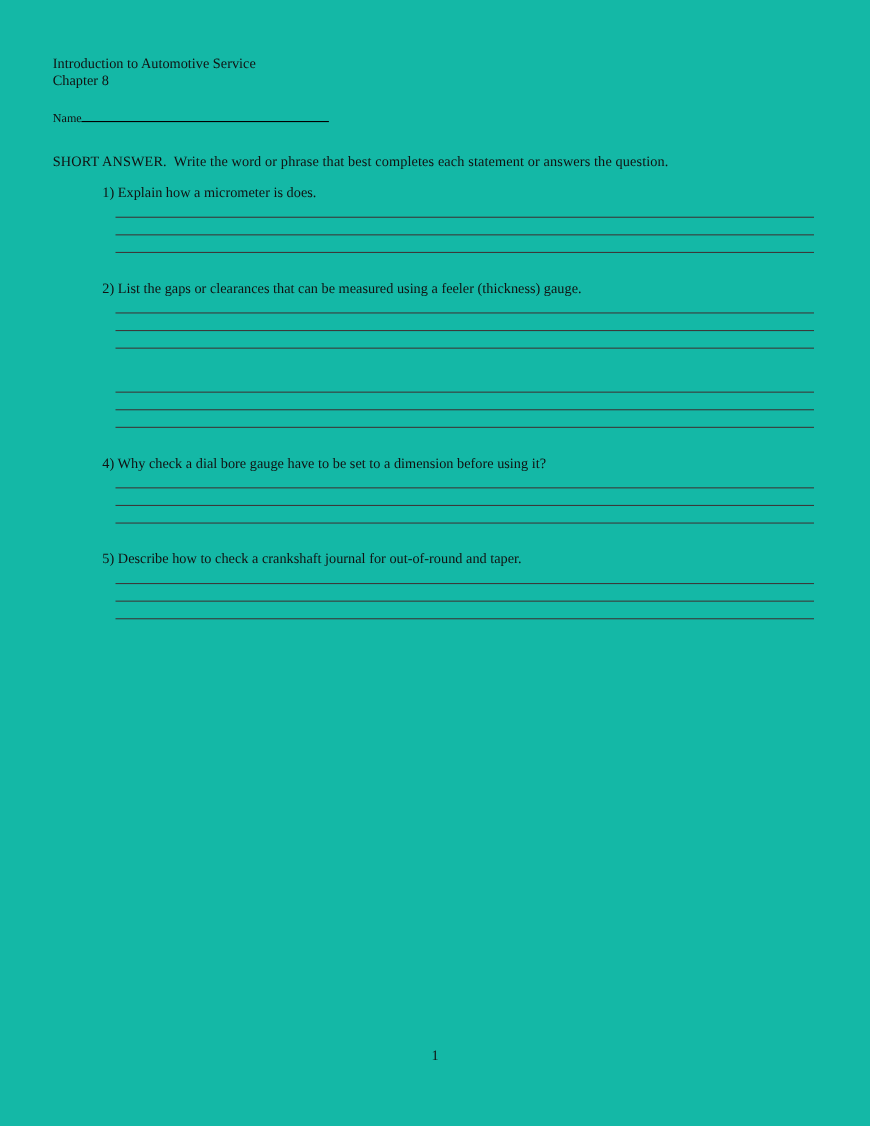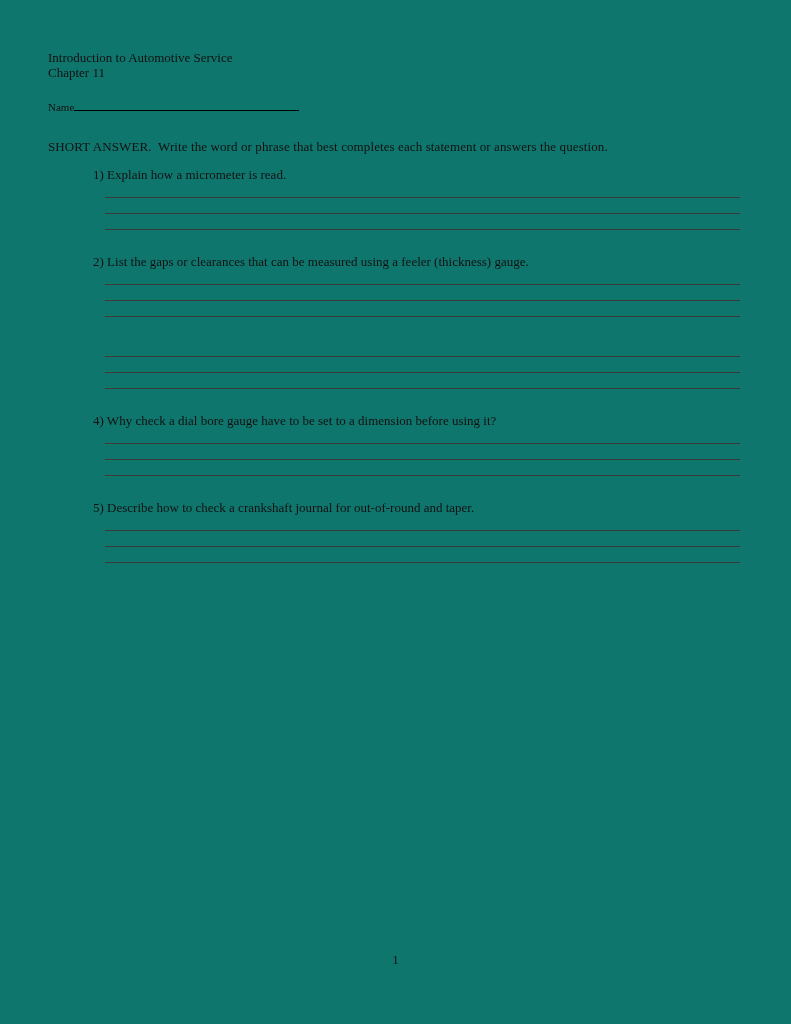--- a/index.html
+++ b/index.html
@@ -2,21 +2,21 @@
 <html><head>
 <meta charset="utf-8">
 <style>
   * { margin: 0; padding: 0; box-sizing: border-box; }
   html, body { background: #888; }
   .page {
     position: relative;
     width: 791px;
     height: 1024px;
     margin: 0 auto;
-    background: #0f766e;
+    background: #14b8a6;
     color: #111;
     font-family: "Liberation Serif", "DejaVu Serif", serif;
     font-size: 13px;
     line-height: 15px;
     padding: 50px 51px 0 48px;
     overflow: hidden;
   }
   .doc-header { }
   .doc-title { font-size: 13px; line-height: 15px; }
   .doc-chapter { font-size: 13px; line-height: 15px; }
@@ -65,33 +65,33 @@
     font-size: 13px;
   }
 </style>
 </head>
 <body>
 
 <div class="page">
 
   <div class="doc-header">
     <div class="doc-title">Introduction to Automotive Service</div>
-    <div class="doc-chapter">Chapter 11</div>
+    <div class="doc-chapter">Chapter 8</div>
   </div>
 
   <div class="name-row">
     <span class="name-label">Name</span><span class="name-line"></span>
   </div>
 
   <div class="instructions">SHORT ANSWER.  Write the word or phrase that best completes each statement or answers the question.</div>
 
   <div class="questions">
 
     <div class="question">
-      <div class="q-text"><span>1)</span> <span>Explain how a micrometer is read.</span></div>
+      <div class="q-text"><span>1)</span> <span>Explain how a micrometer is does.</span></div>
       <div class="answer-lines">
         <div class="answer-line"></div>
         <div class="answer-line"></div>
         <div class="answer-line"></div>
       </div>
     </div>
 
     <div class="question">
       <div class="q-text"><span>2)</span> <span>List the gaps or clearances that can be measured using a feeler (thickness) gauge.</span></div>
       <div class="answer-lines">

